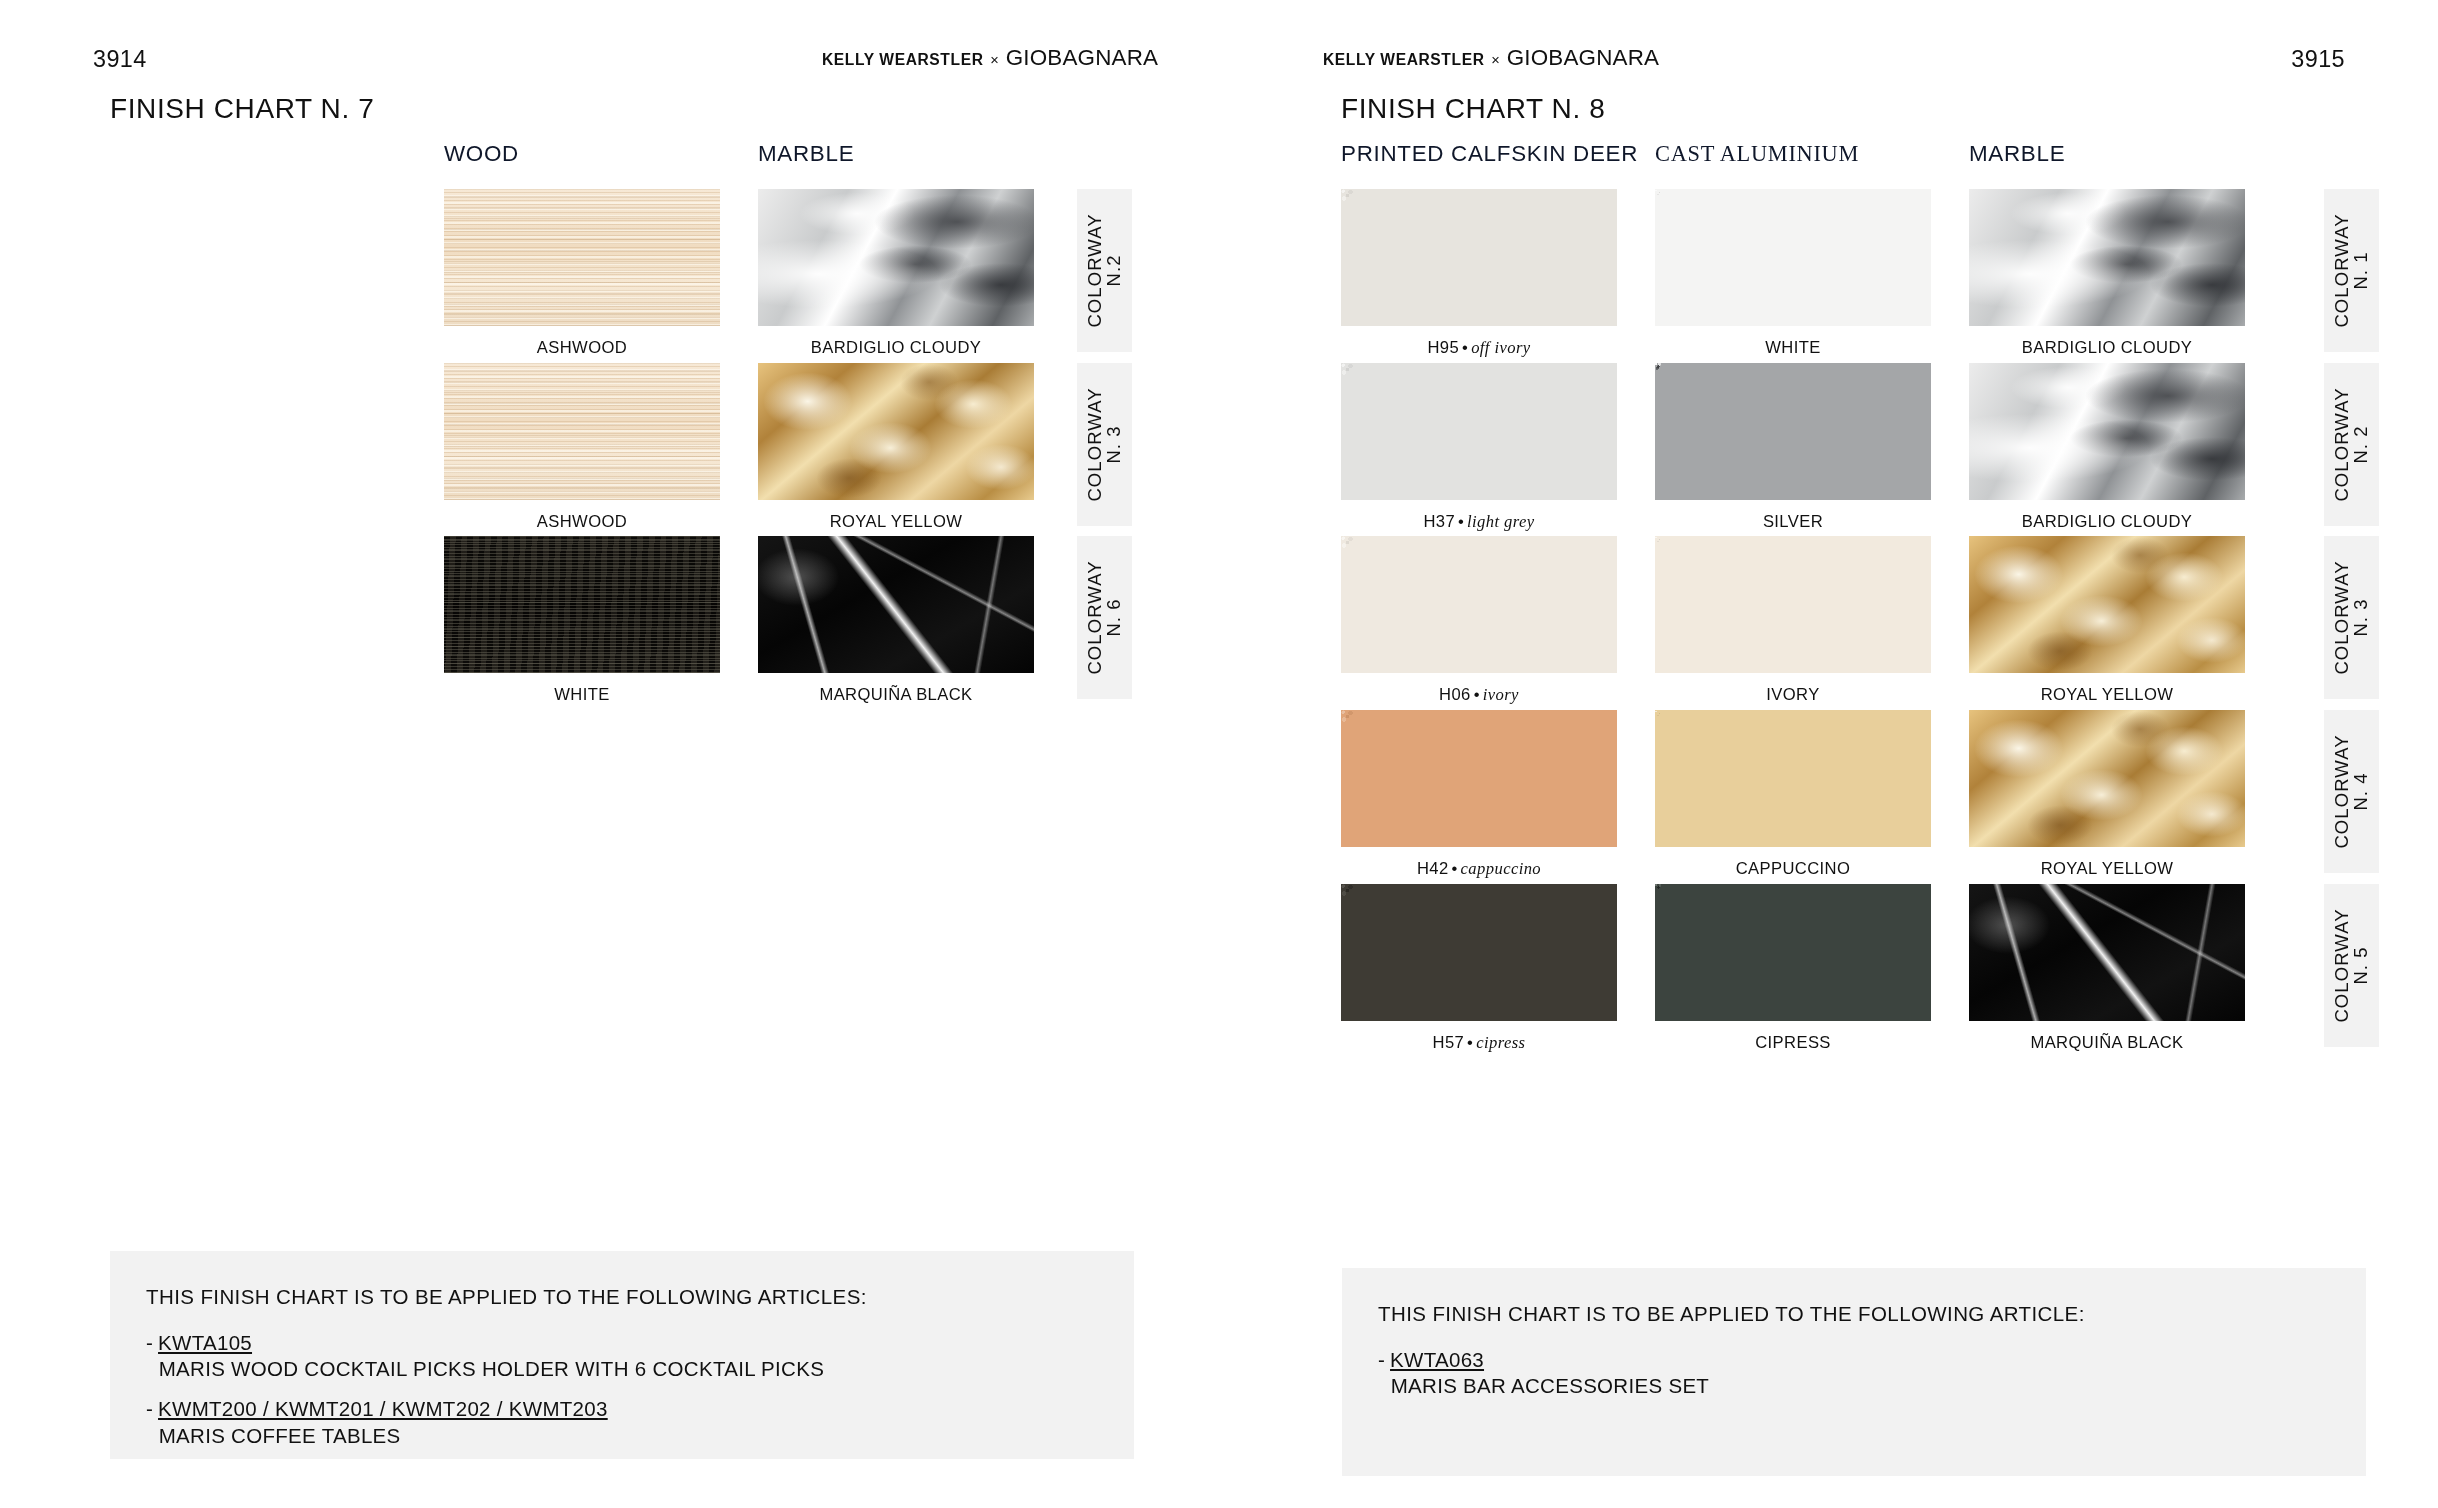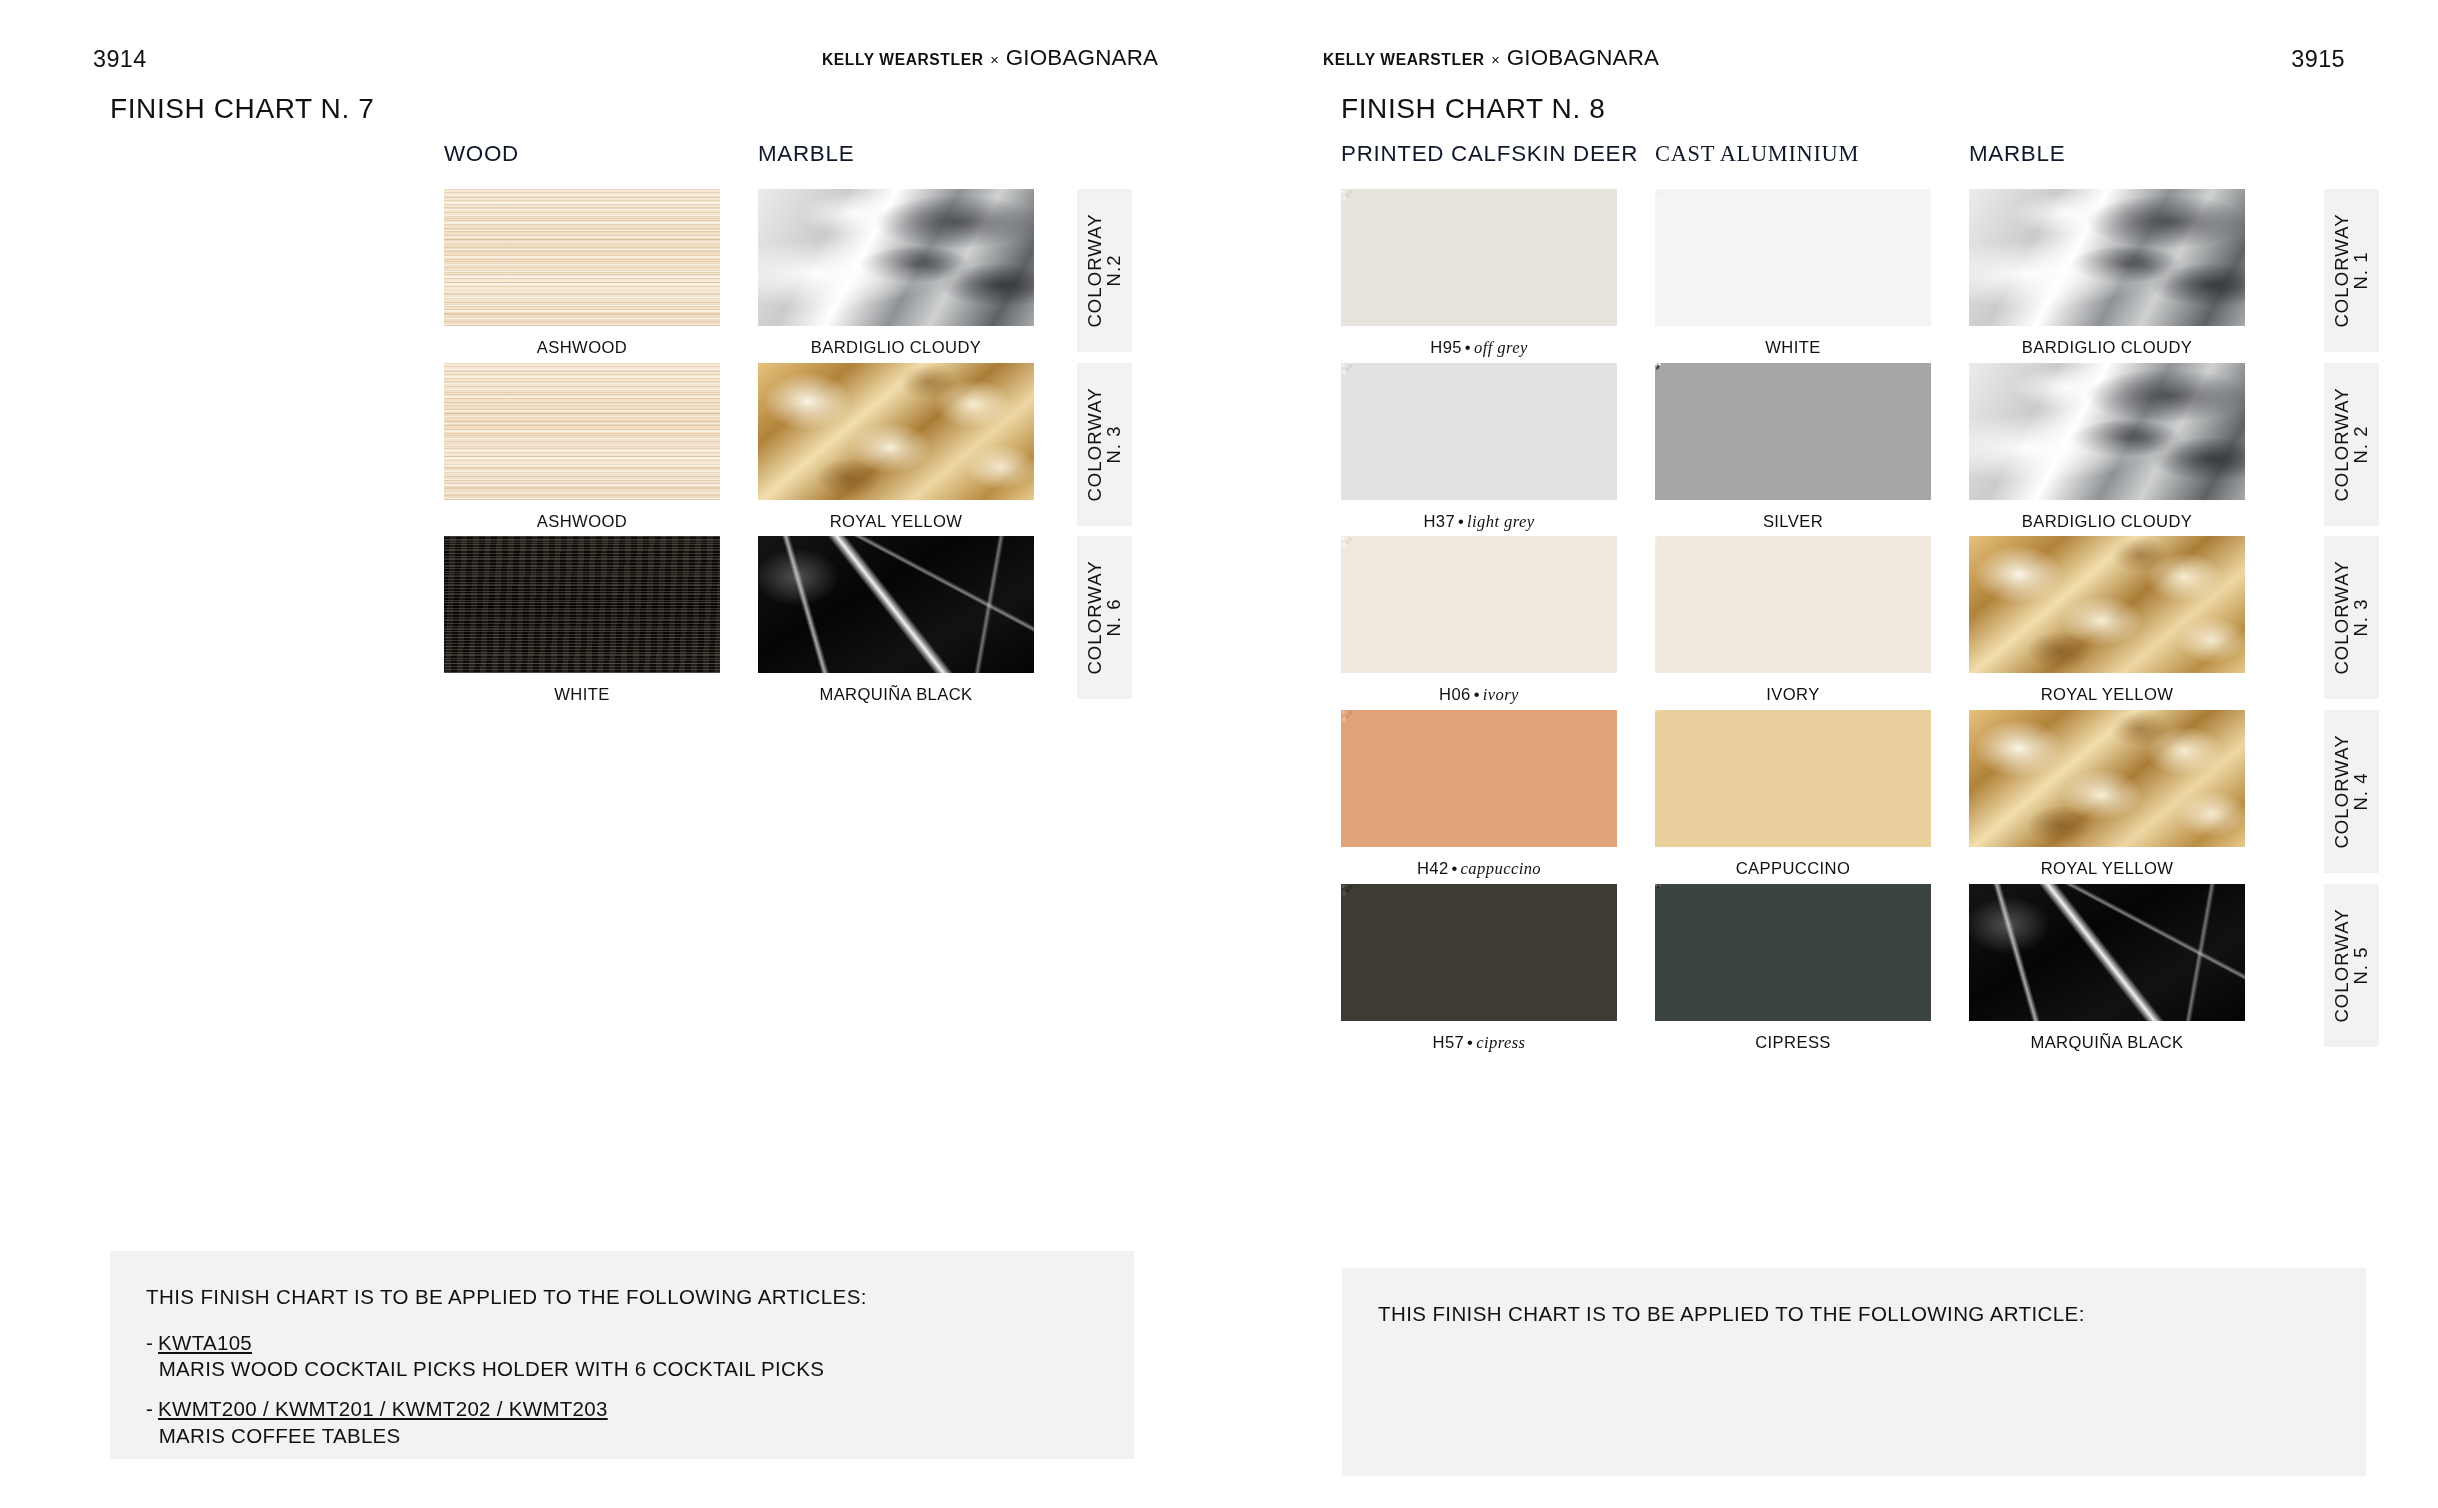--- a/index.html
+++ b/index.html
@@ -298,21 +298,21 @@
 </div>
 
 <div class="chart-title chart-title-right">FINISH CHART N. 8</div>
 
 <div class="col-head" style="left:1341px;top:141px;">PRINTED CALFSKIN DEER</div>
 <div class="col-head" style="left:1655px;top:141px;font-family:Liberation Serif, serif;">CAST ALUMINIUM</div>
 <div class="col-head" style="left:1969px;top:141px;">MARBLE</div>
 
 <div class="cell" style="left:1341px;top:189px;">
   <div class="swatch tx-leather tx-h95"></div>
-  <div class="cap"><span class="code">H95</span><span class="sep">•</span><span class="ital">off grey</span></div>
+  <div class="cap"><span class="code">H95</span><span class="sep">•</span><span class="ital">off ivory</span></div>
 </div>
 <div class="cell" style="left:1655px;top:189px;">
   <div class="swatch tx-grain tx-white-al"></div>
   <div class="cap">WHITE</div>
 </div>
 <div class="cell" style="left:1969px;top:189px;">
   <div class="swatch tx-bardiglio"></div>
   <div class="cap">BARDIGLIO CLOUDY</div>
 </div>
 <div class="cw-tab" style="left:2324px;top:189px;height:163px;">
@@ -394,15 +394,19 @@
 <div class="cw-tab" style="left:2324px;top:884px;height:163px;">
   <div class="cw-inner">
     <span>COLORWAY</span>
     <span class="l2">N. 5</span>
   </div>
 </div>
 
 <div class="note note-right">
   <div class="note-inner">
     <div class="note-head">THIS FINISH CHART IS TO BE APPLIED TO THE FOLLOWING ARTICLE:</div>
+    <div class="note-item">
+      <div class="note-code"><span class="dash">-</span><span class="u">KWTA063</span></div>
+      <div class="note-desc">MARIS BAR ACCESSORIES SET</div>
+    </div>
   </div>
 </div>
 
 
 </body></html>

